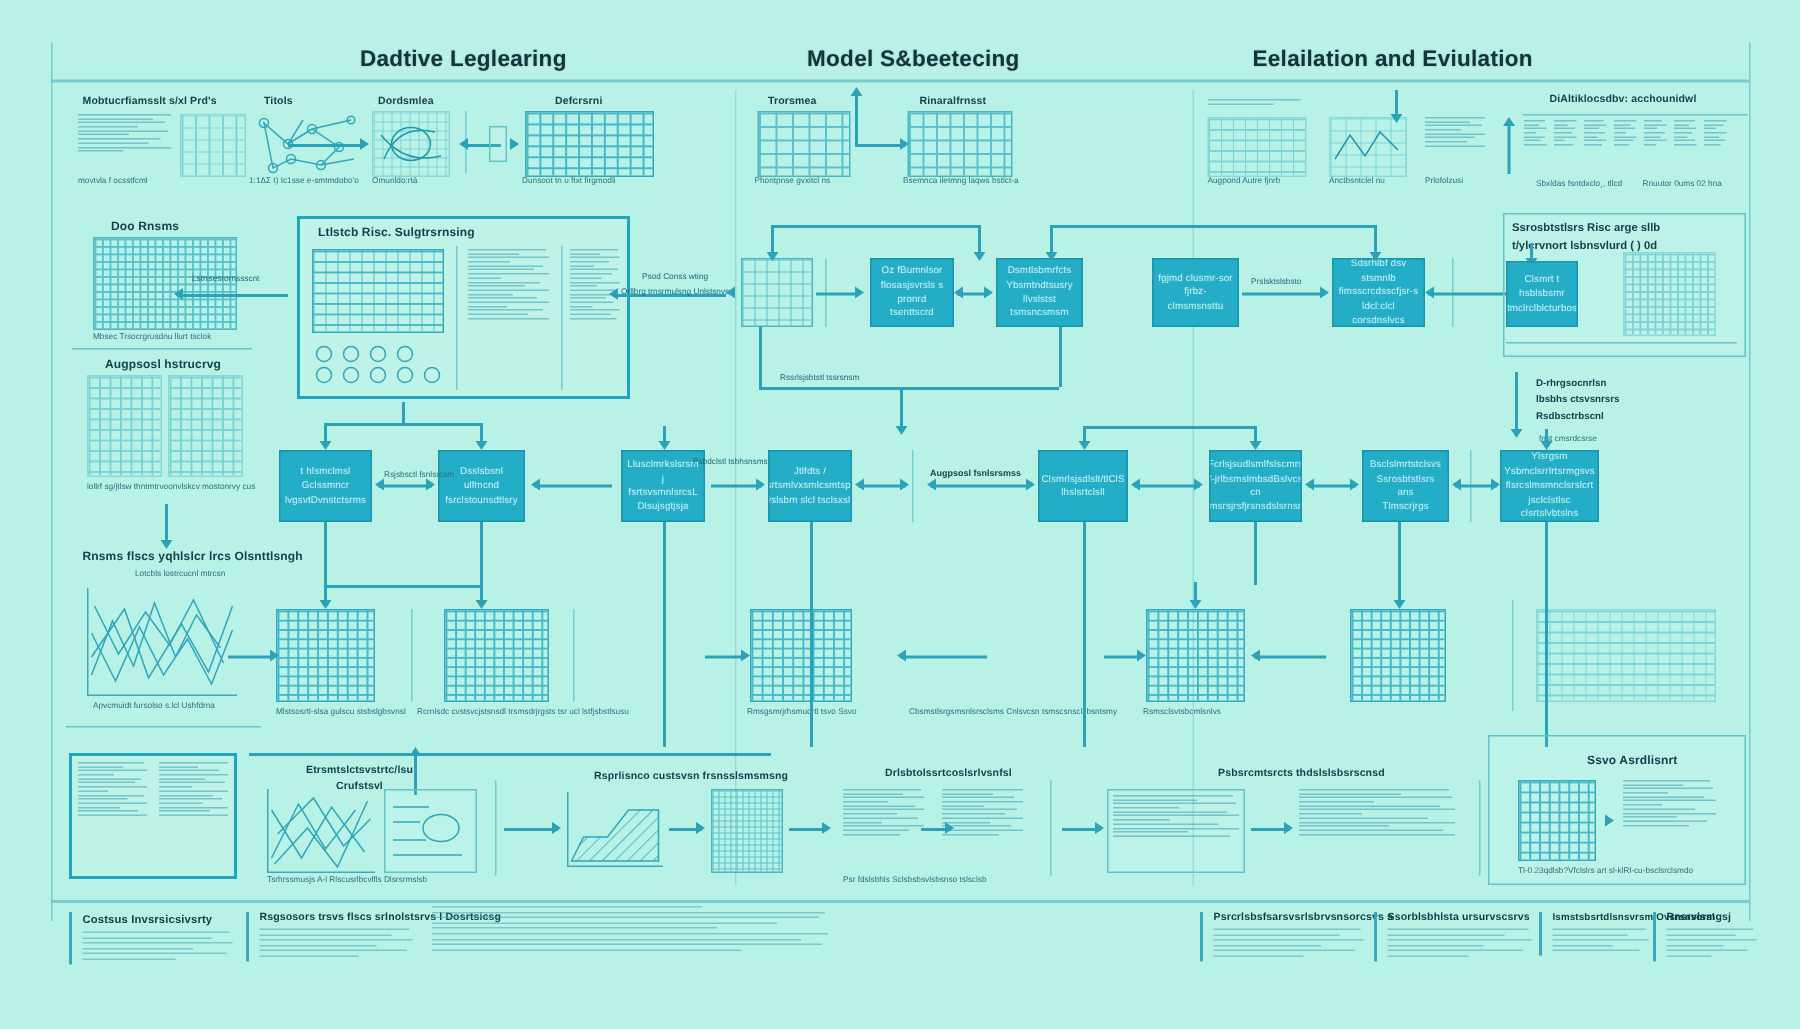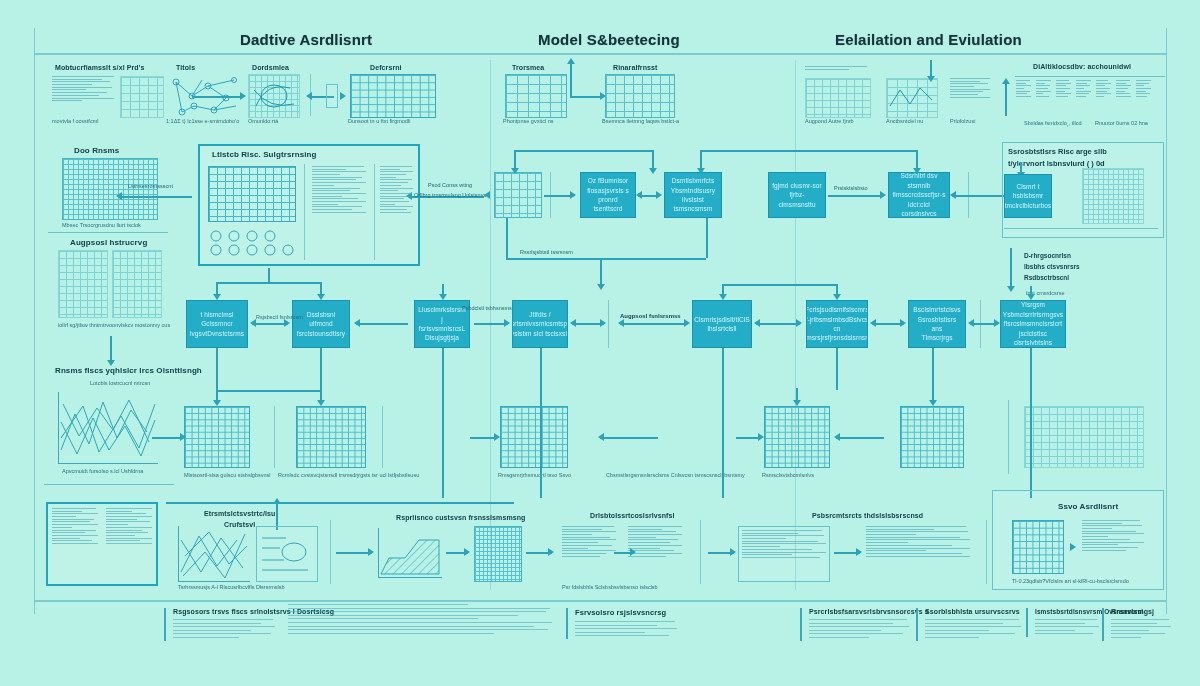--- a/index.html
+++ b/index.html
@@ -110,21 +110,21 @@
 <div class="stage">
 
   <div class="vline" style="left:34px;top:28px;height:586px;"></div>
   <div class="vline" style="left:1166px;top:28px;height:586px;"></div>
   <div class="rule" style="left:34px;top:53px;width:1132px;"></div>
   <div class="rule" style="left:34px;top:600px;width:1132px;"></div>
 
   <div class="vline" style="left:490px;top:60px;height:530px;opacity:.35;"></div>
   <div class="vline" style="left:795px;top:60px;height:530px;opacity:.35;"></div>
 
-  <div class="col-header" style="left:240px;top:31px;">Dadtive Asrdlisnrt</div>
+  <div class="col-header" style="left:240px;top:31px;">Dadtive Leglearing</div>
   <div class="col-header" style="left:538px;top:31px;">Model S&amp;beetecing</div>
   <div class="col-header" style="left:835px;top:31px;">Eelailation and Eviulation</div>
 
   <div class="ptitle" style="left: 55px; top: 64px; white-space: pre-line;">Mobtucrfiamsslt s/xl Prd's</div>
   <div class="lines tight" style="left:52px;top:76px;width:64px;height:40px;">
     <i style="width:62px"></i>
       <i style="width:50px"></i>
       <i style="width:58px"></i>
       <i style="width:40px"></i>
     <i style="width:60px"></i>
@@ -748,20 +748,31 @@
     <i style="width:62px"></i>
       <i style="width:26px"></i>
       <i style="width:48px"></i>
       <i style="width:62px"></i>
       <i style="width:36px"></i>
     <i style="width:56px"></i>
       <i style="width:44px"></i>
   </div>
   <div class="pcap" style="left:1012px;top:578px;">Tl-0.23qdlsb?Vfclslrs art sl-klRl-cu-bsclsrclsmdo</div>
 
+  <div class="capcol" style="left:46px;top:608px;width:110px;">
+    <div class="caph">Costsus Invsrsicsivsrty</div>
+    <div class="capb">
+      <i style="width:98px"></i>
+        <i style="width:86px"></i>
+        <i style="width:100px"></i>
+        <i style="width:74px"></i>
+        <i style="width:96px"></i>
+        <i style="width:62px"></i>
+    </div>
+  </div>
 
   <div class="capcol" style="left:164px;top:608px;width:112px;">
     <div class="caph" style="font-size:7px;">Rsgsosors trsvs flscs srlnolstsrvs l Dosrtsicsg</div>
     <div class="capb">
       <i style="width:100px"></i>
         <i style="width:88px"></i>
         <i style="width:102px"></i>
         <i style="width:78px"></i>
         <i style="width:98px"></i>
         <i style="width:66px"></i>
@@ -775,30 +786,20 @@
         <i style="width:258px"></i>
         <i style="width:230px"></i>
       <i style="width:190px"></i>
         <i style="width:264px"></i>
         <i style="width:246px"></i>
         <i style="width:260px"></i>
         <i style="width:206px"></i>
     </div>
   </div>
 
-  <div class="capcol" style="left:566px;top:608px;width:110px;">
-    <div class="caph">Fsrvsolsro  rsjslsvsncrsg</div>
-    <div class="capb">
-      <i style="width:100px"></i>
-        <i style="width:82px"></i>
-        <i style="width:102px"></i>
-        <i style="width:70px"></i>
-        <i style="width:94px"></i>
-    </div>
-  </div>
 
 
   <div class="capcol" style="left:800px;top:608px;width:106px;">
     <div class="caph" style="font-size:7px;">Psrcrlsbsfsarsvsrlsbrvsnsorcsvs  s</div>
     <div class="capb">
       <i style="width:98px"></i>
         <i style="width:84px"></i>
         <i style="width:100px"></i>
         <i style="width:72px"></i>
         <i style="width:94px"></i>

